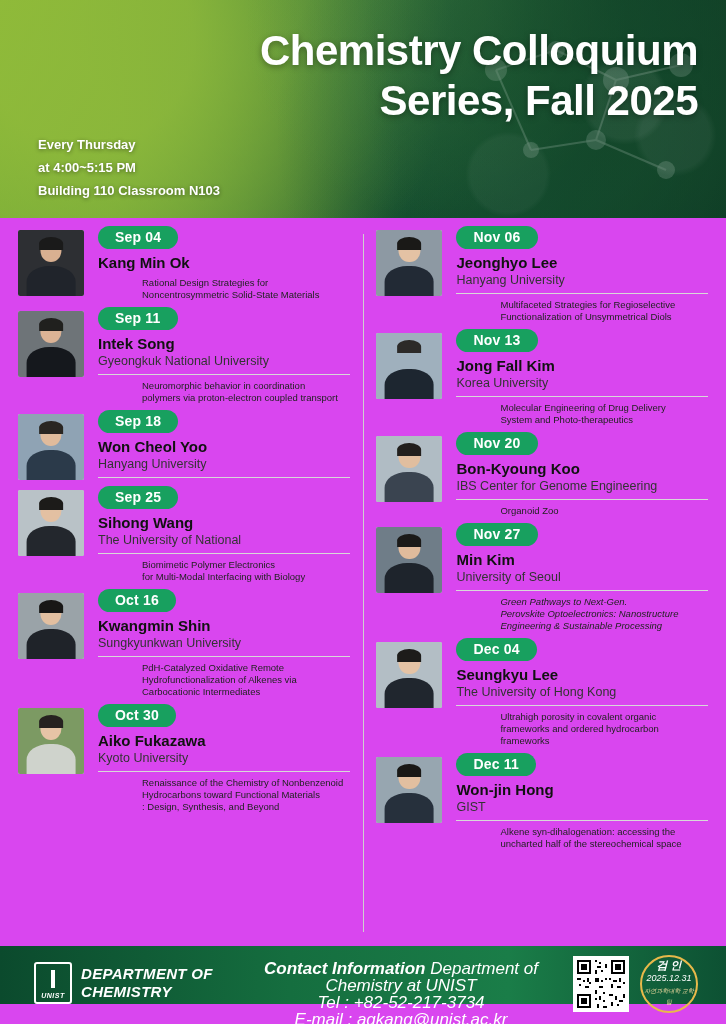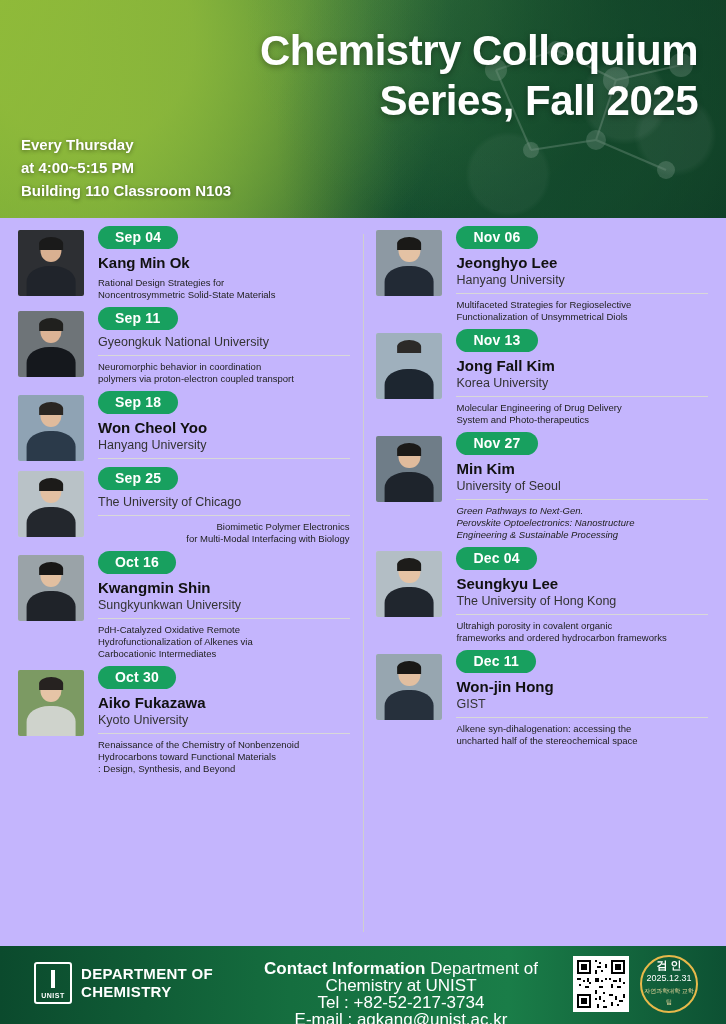--- a/index.html
+++ b/index.html
@@ -2,21 +2,21 @@
 <html><head>
 <meta charset="utf-8">
 <style>
   * { box-sizing: border-box; margin: 0; padding: 0; }
   body {
     width: 726px; height: 1024px;
     font-family: "Liberation Sans", sans-serif;
     background: #ffffff;
     overflow: hidden;
   }
-  .poster { position: relative; width: 726px; height: 1024px; background:#c4b5fd; }
+  .poster { position: relative; width: 726px; height: 1024px; background:#d946ef; }
 
   
   .header {
     position: relative;
     width: 726px; height: 218px;
     background:
       radial-gradient(circle at 92% 28%, rgba(20,70,40,0.55) 0 12%, rgba(0,0,0,0) 45%),
       radial-gradient(circle at 78% 60%, rgba(25,90,55,0.5) 0 14%, rgba(0,0,0,0) 50%),
       radial-gradient(circle at 60% 12%, rgba(90,150,70,0.35) 0 10%, rgba(0,0,0,0) 40%),
       radial-gradient(circle at 12% 18%, rgba(150,190,60,0.75) 0 16%, rgba(0,0,0,0) 55%),
@@ -40,23 +40,23 @@
     position: absolute; right: 28px; top: 26px; width: 560px;
     text-align: right;
     color: #fff;
     font-size: 42px; line-height: 50px;
     font-weight: bold;
     letter-spacing: -0.5px;
     text-shadow: 0 2px 6px rgba(0,0,0,.35);
     z-index: 3;
   }
   .subtitle {
-    position: absolute; left: 21px; top: 133px;
+    position: absolute; left: 38px; top: 133px;
     color: #ffffff;
-    font-size: 15px; line-height: 23px; font-weight: bold;
+    font-size: 13px; line-height: 23px; font-weight: bold;
     text-shadow: 0 1px 4px rgba(0,0,0,.45);
     z-index: 3;
   }
 
   
   .body-wrap {
     position: absolute; top: 218px; left: 0;
     width: 726px; height: 728px;
     display: flex;
     padding: 8px 18px 0 18px;
@@ -108,32 +108,34 @@
     line-height: 18px; margin-top: 1px;
   }
   .affil {
     font-size: 12.5px; color: #333; line-height: 16px;
     padding-bottom: 5px;
     border-bottom: 1px solid #d8d8d8;
   }
   .talk {
     font-size: 9.5px; color: #222; line-height: 12px;
     padding-top: 5px;
+    margin-left: 44px;
   }
 
   
   .col-right .date-badge { margin-left: 0; }
 
   
   .footer {
     position: absolute; left: 0; top: 946px;
-    width: 726px; height: 78px;
+    width: 726px; height: 58px;
     background: linear-gradient(90deg,#0c4f30 0%, #12past 1%, #14673b 35%, #1b7a46 65%, #0e5634 100%);
     background: linear-gradient(90deg,#0b4a2d 0%, #156e3f 40%, #1a7d48 70%, #0d5133 100%);
     color: #fff;
+    font-style: italic;
   }
   .footer-inner { position: relative; width: 726px; height: 78px; }
   .unist-logo {
     position: absolute; left: 34px; top: 16px;
     display: flex; align-items: center; gap: 9px;
   }
   .unist-mark {
     width: 38px; height: 42px;
     border: 2px solid #fff; border-radius: 3px;
     display:flex; align-items:flex-end; justify-content:center;
@@ -225,21 +227,21 @@
         </div>
         <div class="entry">
           <div class="photo-wrap">
             <div class="photo">
               <div class="bg" style="background:#6e7478"></div>
               <div class="body" style="background:#15181d"></div>
               <div class="head" style="background:#dcb395"></div>
               <div class="hair" style="background:#20201e"></div>
             </div>
           </div>
-          <div class="info"><div class="date-badge" style="background: rgb(24, 160, 95);">Sep 11</div><div class="affil">Gyeongkuk National University</div><div class="talk" style="white-space: pre-line;">Neuromorphic behavior in coordination
+          <div class="info"><div class="date-badge" style="background: rgb(24, 160, 95);">Sep 11</div><div class="speaker">Intek Song</div><div class="affil">Gyeongkuk National University</div><div class="talk" style="white-space: pre-line;">Neuromorphic behavior in coordination
 polymers via proton-electron coupled transport</div></div>
         </div>
         <div class="entry">
           <div class="photo-wrap">
             <div class="photo">
               <div class="bg" style="background:#8fa3b4"></div>
               <div class="body" style="background:#2b3a4a"></div>
               <div class="head" style="background:#e0bb9c"></div>
               <div class="hair" style="background:#2a2622"></div>
             </div>
@@ -248,21 +250,21 @@
         </div>
         <div class="entry">
           <div class="photo-wrap">
             <div class="photo">
               <div class="bg" style="background:#b9c2c7"></div>
               <div class="body" style="background:#23272d"></div>
               <div class="head" style="background:#e3c0a2"></div>
               <div class="hair" style="background:#1c1b19"></div>
             </div>
           </div>
-          <div class="info"><div class="date-badge" style="background: rgb(24, 160, 95);">Sep 25</div><div class="affil">The University of Chicago</div><div class="talk" style="white-space: pre-line; text-align: right;">Biomimetic Polymer Electronics
+          <div class="info"><div class="date-badge" style="background: rgb(24, 160, 95);">Sep 25</div><div class="speaker">Sihong Wang</div><div class="affil">The University of National</div><div class="talk" style="white-space: pre-line;">Biomimetic Polymer Electronics
 for Multi-Modal Interfacing with Biology</div></div>
         </div>
         <div class="entry">
           <div class="photo-wrap">
             <div class="photo">
               <div class="bg" style="background:#9aa3a8"></div>
               <div class="body" style="background:#1f2329"></div>
               <div class="head" style="background:#e2bfa0"></div>
               <div class="hair" style="background:#181716"></div>
             </div>
@@ -303,20 +305,31 @@
           <div class="photo-wrap">
             <div class="photo">
               <div class="bg" style="background:#9fb0bd"></div>
               <div class="body" style="background:#1d2630"></div>
               <div class="head" style="background:#ddb housing"></div>
               <div class="hair" style="background:#2c2a28"></div>
             </div>
           </div>
           <div class="info"><div class="date-badge" style="background: rgb(24, 160, 95);">Nov 13</div><div class="speaker">Jong Fall Kim</div><div class="affil">Korea University</div><div class="talk" style="white-space: pre-line;">Molecular Engineering of Drug Delivery
 System and Photo-therapeutics</div></div>
+        </div>
+        <div class="entry">
+          <div class="photo-wrap">
+            <div class="photo">
+              <div class="bg" style="background:#b0bcc4"></div>
+              <div class="body" style="background:#3a4450"></div>
+              <div class="head" style="background:#e1be9f"></div>
+              <div class="hair" style="background:#221f1d"></div>
+            </div>
+          </div>
+          <div class="info"><div class="date-badge" style="background: rgb(24, 160, 95);">Nov 20</div><div class="speaker">Bon-Kyoung Koo</div><div class="affil">IBS Center for Genome Engineering</div><div class="talk" style="white-space: pre-line;">Organoid Zoo</div></div>
         </div>
         <div class="entry">
           <div class="photo-wrap">
             <div class="photo">
               <div class="bg" style="background:#6f7d88"></div>
               <div class="body" style="background:#1e242c"></div>
               <div class="head" style="background:#e0bb9c"></div>
               <div class="hair" style="background:#1b1a18"></div>
             </div>
           </div>

